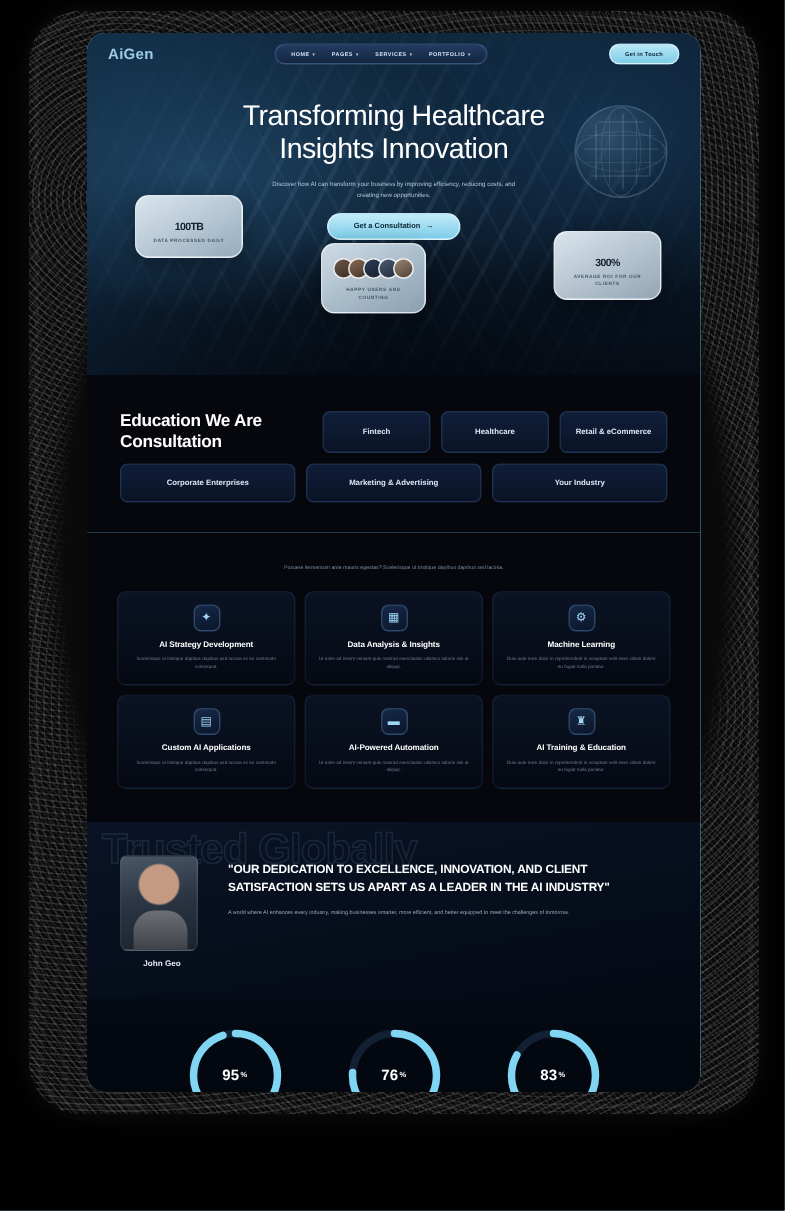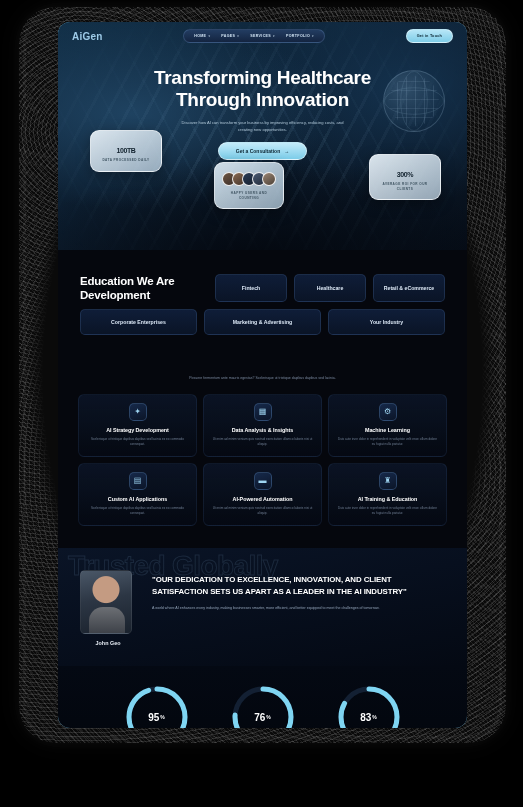--- a/index.html
+++ b/index.html
@@ -110,21 +110,21 @@
     position:absolute; inset:4px; border-radius:50%;
     background:
       repeating-linear-gradient(90deg, rgba(190,220,245,.16) 0 1px, transparent 1px 9px),
       repeating-linear-gradient(0deg, rgba(190,220,245,.13) 0 1px, transparent 1px 9px);
     -webkit-mask-image: radial-gradient(circle, #000 66%, transparent 70%);
     mask-image: radial-gradient(circle, #000 66%, transparent 70%);
   }
 
   .hero-body { position:relative; z-index:4; text-align:center; padding-top: 24px; }
   .hero-title {
-    font-size: 19px; line-height: 1.18; font-weight: 700; color:#fff;
+    font-size: 19px; line-height: 1.18; font-weight: 400; color:#fff;
     letter-spacing:-.3px;
   }
   .hero-sub {
     margin: 8px auto 0; width: 170px;
     font-size: 4.1px; line-height: 1.65; color: #bdd4e4; opacity:.92;
   }
   .cta-hero {
     display:inline-flex; align-items:center; gap:4px;
     margin-top: 9px;
     background: linear-gradient(180deg,#c3ebfa,#7ccde9);
@@ -298,21 +298,21 @@
           <span class="caret">▾</span>
         </div>
       </nav>
 
       <div class="cta-top">Get in Touch</div>
     </div>
 
     <div class="hero-body">
       <h1 class="hero-title">
         <span>Transforming Healthcare</span><br>
-        <span>Through Innovation</span>
+        <span>Insights Innovation</span>
       </h1>
       <p class="hero-sub">Discover how AI can transform your business by improving efficiency, reducing costs, and creating new opportunities.</p>
       <div class="cta-hero">
         <span>Get a Consultation</span>
         <span>→</span>
       </div>
     </div>
 
     <div class="glass stat-left">
       <div class="stat-num">
@@ -337,21 +337,21 @@
         <span>300</span><span>%</span>
       </div>
       <div class="stat-lbl">AVERAGE ROI FOR OUR CLIENTS</div>
     </div>
   </section>
 
   <section class="industries">
     <div class="ind-grid">
       <h2 class="ind-title">
         <span>Education We Are</span><br>
-        <span>Development</span>
+        <span>Consultation</span>
       </h2>
       <div class="pill">Fintech</div>
       <div class="pill">Healthcare</div>
       <div class="pill">Retail &amp; eCommerce</div>
     </div>
     <div class="ind-row2">
       <div class="pill">Corporate Enterprises</div>
       <div class="pill">Marketing &amp; Advertising</div>
       <div class="pill">Your Industry</div>
     </div>

